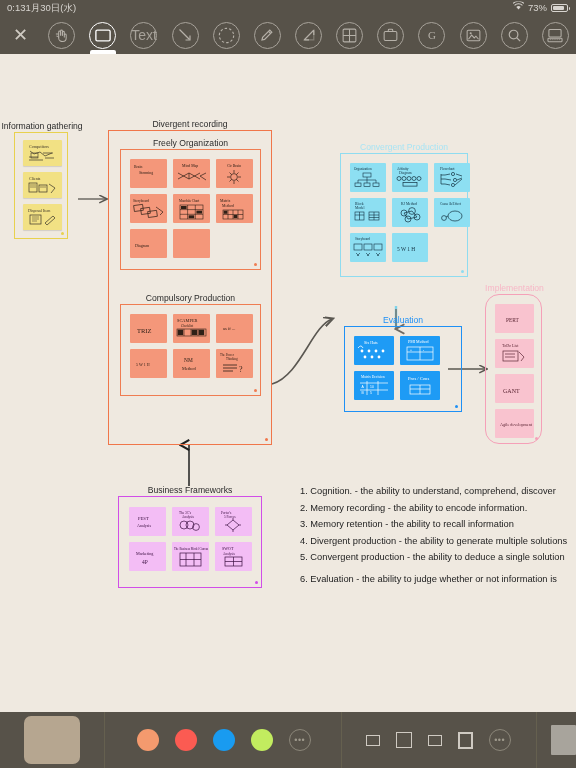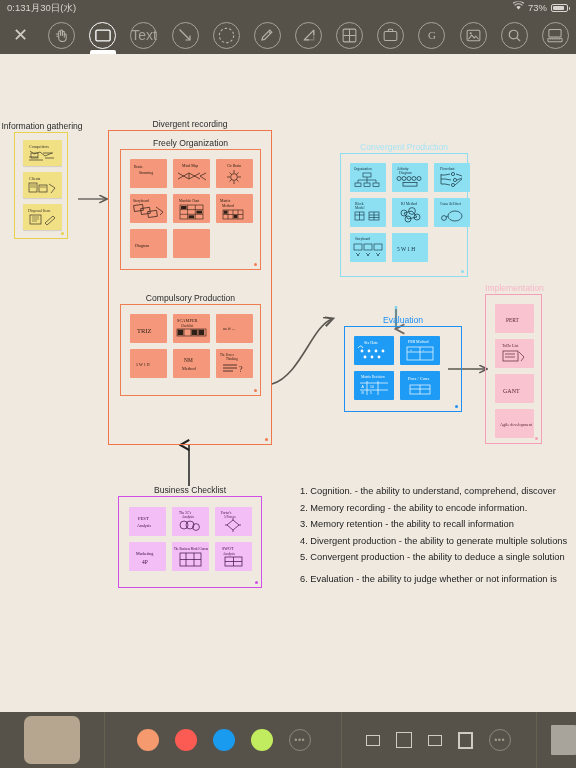--- a/index.html
+++ b/index.html
@@ -612,21 +612,21 @@
             <g stroke="#ffffff" stroke-width="0.7" fill="none">
               <rect x="10" y="14" width="20" height="9"></rect>
               <path d="M10 18h20 M20 14v9"></path>
             </g>
           </svg>
       </div>
     </div>
     <div class="handle" style="background:#1e90f5;"></div>
   </div>
 
-  <div class="grp c-pink" style="left:485px; top:240px; width:57px; height:150px;">
+  <div class="grp c-pink" style="left:485px; top:240px; width:57px; height:150px;border-radius:14px;">
     <div class="grp-title outside title-pink" style="left:-14px; width:85px;">Implementation</div>
     <div class="cards" style="left:9px; top:9px; width:40px; gap:6px; flex-direction:column;">
       <div class="card c-pink-card" style="width:39px;height:29px;">
         <svg viewBox="0 0 39 29">
             <text x="11" y="18" font-size="5.4" fill="#5b2533" font-family="'Liberation Serif',serif">PERT</text>
           </svg>
       </div>
       <div class="card c-pink-card" style="width:39px;height:29px;">
         <svg viewBox="0 0 39 29">
             <text x="7" y="8" font-size="4" fill="#5b2533" font-family="'Liberation Serif',serif">ToDo List</text>
@@ -644,21 +644,21 @@
       <div class="card c-pink-card" style="width:39px;height:29px;">
         <svg viewBox="0 0 39 29">
             <text x="5" y="17" font-size="4.2" fill="#5b2533" font-family="'Liberation Serif',serif">Agile development</text>
           </svg>
       </div>
     </div>
     <div class="handle" style="background:#f5a0b8;"></div>
   </div>
 
   <div class="grp c-violet" style="left:118px; top:442px; width:144px; height:92px;">
-    <div class="grp-title outside">Business Checklist</div>
+    <div class="grp-title outside">Business Frameworks</div>
     <div class="cards" style="left:10px; top:10px; width:124px; gap:6px;">
       <div class="card c-violet-card" style="width:37px;height:29px;">
         <svg viewBox="0 0 37 29">
             <text x="9" y="13" font-size="4.6" fill="#3b1040" font-family="'Liberation Serif',serif">PEST</text>
             <text x="8" y="20" font-size="4" fill="#3b1040" font-family="'Liberation Serif',serif">Analysis</text>
           </svg>
       </div>
       <div class="card c-violet-card" style="width:37px;height:29px;">
         <svg viewBox="0 0 37 29">
             <text x="7" y="7" font-size="3.4" fill="#3b1040" font-family="'Liberation Serif',serif">The 3C's</text>

